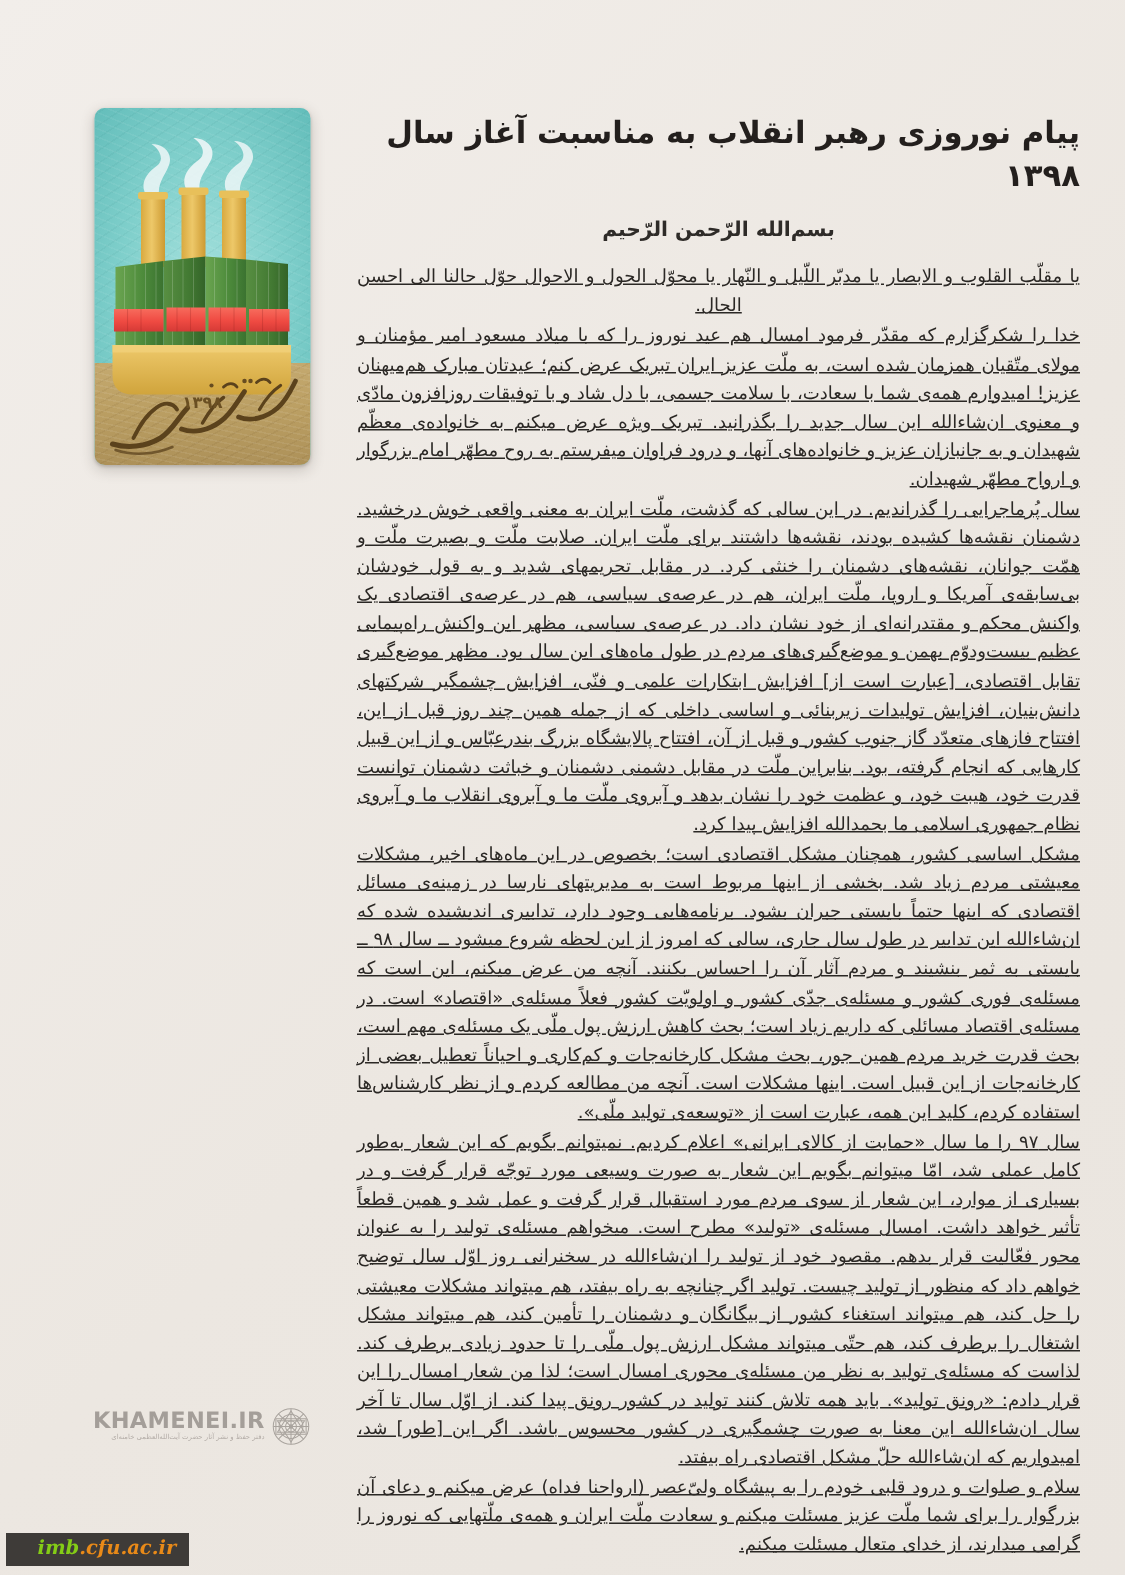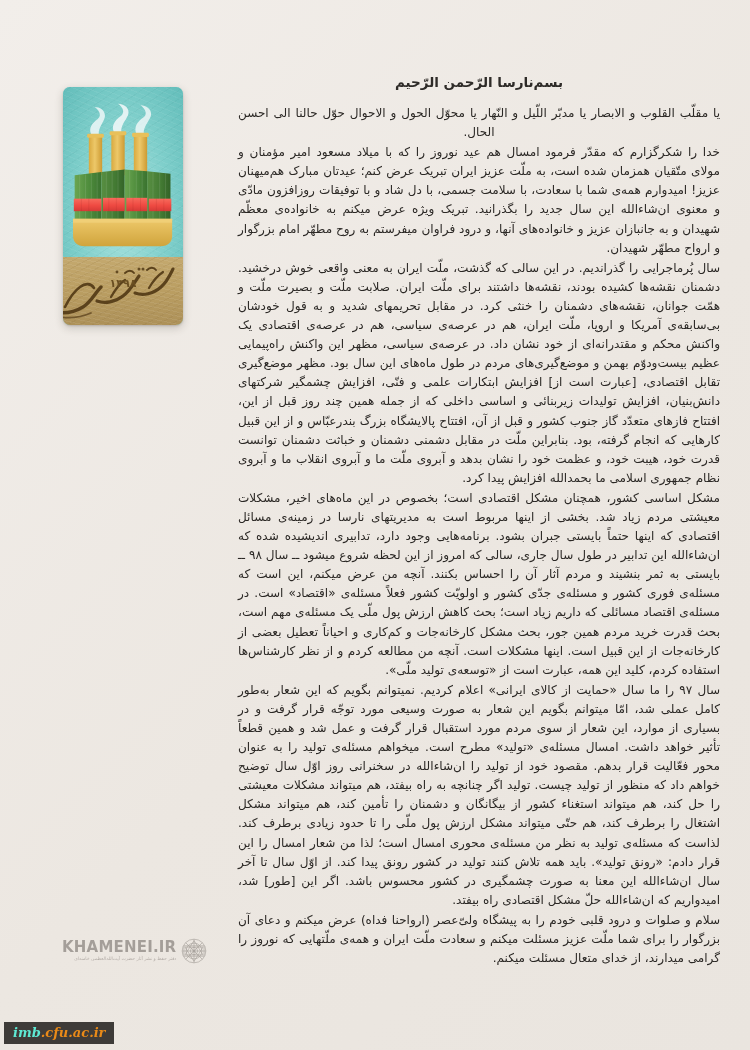--- a/index.html
+++ b/index.html
@@ -21,22 +21,22 @@
   .sheet {
     position: absolute;
     inset: 0;
     background: linear-gradient(135deg, #f2eeea 0%, #ece7e1 55%, #eae5df 100%);
   }
 
   
   .poster-wrap {
     position: absolute;
     left: 63px;
-    top: 87px;
-    width: 120px;
+    top: 72px;
+    width: 144px;
     height: 238px;
   }
   .poster {
     position: absolute;
     inset: 0;
     border-radius: 7px;
     overflow: hidden;
     box-shadow: 0 3px 9px rgba(60,50,40,0.22), 0 1px 2px rgba(60,50,40,0.18);
     background: #8fd6d2;
   }
@@ -118,20 +118,21 @@
   }
   .para {
     font-size: 12.05px;
     line-height: 1.585;
     color: #2b2825;
     margin: 0 0 1px 0;
     text-align: justify;
     text-justify: inter-word;
     text-align-last: right;
     letter-spacing: -0.08px;
+    text-decoration: underline;
   }
   .para.center-last {
     text-align-last: center;
   }
 
   
   .signature {
     position: absolute;
     right: 255px;
     top: 920px;
@@ -192,21 +193,21 @@
     background: #3e3b38;
     padding: 4px 9px 5px 9px;
     direction: ltr;
     font-family: "DejaVu Serif", "Liberation Serif", serif;
     font-size: 13px;
     font-weight: 700;
     font-style: italic;
     line-height: 1;
     white-space: nowrap;
   }
-  .wm-a { color: #5eead4; }
+  .wm-a { color: #84cc16; margin-left: 12px; }
   .wm-b { color: #e98a18; }
 </style>
 </head>
 <body>
 
 <div class="sheet">
 
   <div class="poster-wrap">
     <div class="poster">
       <div class="poster-sky"></div>
@@ -303,22 +304,23 @@
             <circle cx="104" cy="12" r="1.5"></circle>
             <circle cx="78" cy="15" r="1.4"></circle>
           </g>
         </svg>
         <span class="calli-year">۱۳۹۸</span>
       </div>
     </div>
   </div>
 
   <div class="content">
-
-    <div class="basmalah">بسم‌نارسا الرّحمن الرّحیم</div>
+    <h1 class="doc-title">پیام نوروزی رهبر انقلاب به مناسبت آغاز سال ۱۳۹۸</h1>
+
+    <div class="basmalah">بسم‌الله الرّحمن الرّحیم</div>
 
     <p class="para center-last">یا مقلّب القلوب و الابصار یا مدبّر اللّیل و النّهار یا محوّل الحول و الاحوال حوّل حالنا الی احسن الحال.</p>
     <p class="para">خدا را شکرگزارم که مقدّر فرمود امسال هم عید نوروز را که با میلاد مسعود امیر مؤمنان و مولای متّقیان همزمان شده است، به ملّت عزیز ایران تبریک عرض کنم؛ عیدتان مبارک هم‌میهنان عزیز! امیدوارم همه‌ی شما با سعادت، با سلامت جسمی، با دل شاد و با توفیقات روزافزون مادّی و معنوی ان‌شاءالله این سال جدید را بگذرانید. تبریک ویژه عرض میکنم به خانواده‌ی معظّم شهیدان و به جانبازان عزیز و خانواده‌های آنها، و درود فراوان میفرستم به روح مطهّر امام بزرگوار و ارواح مطهّر شهیدان.</p>
     <p class="para">سال پُرماجرایی را گذراندیم. در این سالی که گذشت، ملّت ایران به معنی واقعی خوش درخشید. دشمنان نقشه‌ها کشیده بودند، نقشه‌ها داشتند برای ملّت ایران. صلابت ملّت و بصیرت ملّت و همّت جوانان، نقشه‌های دشمنان را خنثی کرد. در مقابل تحریمهای شدید و به قول خودشان بی‌سابقه‌ی آمریکا و اروپا، ملّت ایران، هم در عرصه‌ی سیاسی، هم در عرصه‌ی اقتصادی یک واکنش محکم و مقتدرانه‌ای از خود نشان داد. در عرصه‌ی سیاسی، مظهر این واکنش راه‌پیمایی عظیم بیست‌ودوّم بهمن و موضع‌گیری‌های مردم در طول ماه‌های این سال بود. مظهر موضع‌گیری تقابل اقتصادی، [عبارت است از] افزایش ابتکارات علمی و فنّی، افزایش چشمگیر شرکتهای دانش‌بنیان، افزایش تولیدات زیربنائی و اساسی داخلی که از جمله همین چند روز قبل از این، افتتاح فازهای متعدّد گاز جنوب کشور و قبل از آن، افتتاح پالایشگاه بزرگ بندرعبّاس و از این قبیل کارهایی که انجام گرفته، بود. بنابراین ملّت در مقابل دشمنی دشمنان و خباثت دشمنان توانست قدرت خود، هیبت خود، و عظمت خود را نشان بدهد و آبروی ملّت ما و آبروی انقلاب ما و آبروی نظام جمهوری اسلامی ما بحمدالله افزایش پیدا کرد.</p>
     <p class="para">مشکل اساسی کشور، همچنان مشکل اقتصادی است؛ بخصوص در این ماه‌های اخیر، مشکلات معیشتی مردم زیاد شد. بخشی از اینها مربوط است به مدیریتهای نارسا در زمینه‌ی مسائل اقتصادی که اینها حتماً بایستی جبران بشود. برنامه‌هایی وجود دارد، تدابیری اندیشیده شده که ان‌شاءالله این تدابیر در طول سال جاری، سالی که امروز از این لحظه شروع میشود ــ سال ۹۸ ــ بایستی به ثمر بنشیند و مردم آثار آن را احساس بکنند. آنچه من عرض میکنم، این است که مسئله‌ی فوری کشور و مسئله‌ی جدّی کشور و اولویّت کشور فعلاً مسئله‌ی «اقتصاد» است. در مسئله‌ی اقتصاد مسائلی که داریم زیاد است؛ بحث کاهش ارزش پول ملّی یک مسئله‌ی مهم است، بحث قدرت خرید مردم همین جور، بحث مشکل کارخانه‌جات و کم‌کاری و احیاناً تعطیل بعضی از کارخانه‌جات از این قبیل است. اینها مشکلات است. آنچه من مطالعه کردم و از نظر کارشناس‌ها استفاده کردم، کلید این همه، عبارت است از «توسعه‌ی تولید ملّی».</p>
     <p class="para">سال ۹۷ را ما سال «حمایت از کالای ایرانی» اعلام کردیم. نمیتوانم بگویم که این شعار به‌طور کامل عملی شد، امّا میتوانم بگویم این شعار به صورت وسیعی مورد توجّه قرار گرفت و در بسیاری از موارد، این شعار از سوی مردم مورد استقبال قرار گرفت و عمل شد و همین قطعاً تأثیر خواهد داشت. امسال مسئله‌ی «تولید» مطرح است. میخواهم مسئله‌ی تولید را به عنوان محور فعّالیت قرار بدهم. مقصود خود از تولید را ان‌شاءالله در سخنرانی روز اوّل سال توضیح خواهم داد که منظور از تولید چیست. تولید اگر چنانچه به راه بیفتد، هم میتواند مشکلات معیشتی را حل کند، هم میتواند استغناء کشور از بیگانگان و دشمنان را تأمین کند، هم میتواند مشکل اشتغال را برطرف کند، هم حتّی میتواند مشکل ارزش پول ملّی را تا حدود زیادی برطرف کند. لذاست که مسئله‌ی تولید به نظر من مسئله‌ی محوری امسال است؛ لذا من شعار امسال را این قرار دادم: «رونق تولید». باید همه تلاش کنند تولید در کشور رونق پیدا کند. از اوّل سال تا آخر سال ان‌شاءالله این معنا به صورت چشمگیری در کشور محسوس باشد. اگر این [طور] شد، امیدواریم که ان‌شاءالله حلّ مشکل اقتصادی راه بیفتد.</p>
     <p class="para">سلام و صلوات و درود قلبی خودم را به پیشگاه ولیّ‌عصر (ارواحنا فداه) عرض میکنم و دعای آن بزرگوار را برای شما ملّت عزیز مسئلت میکنم و سعادت ملّت ایران و همه‌ی ملّتهایی که نوروز را گرامی میدارند، از خدای متعال مسئلت میکنم.</p>
   </div>
 
 

